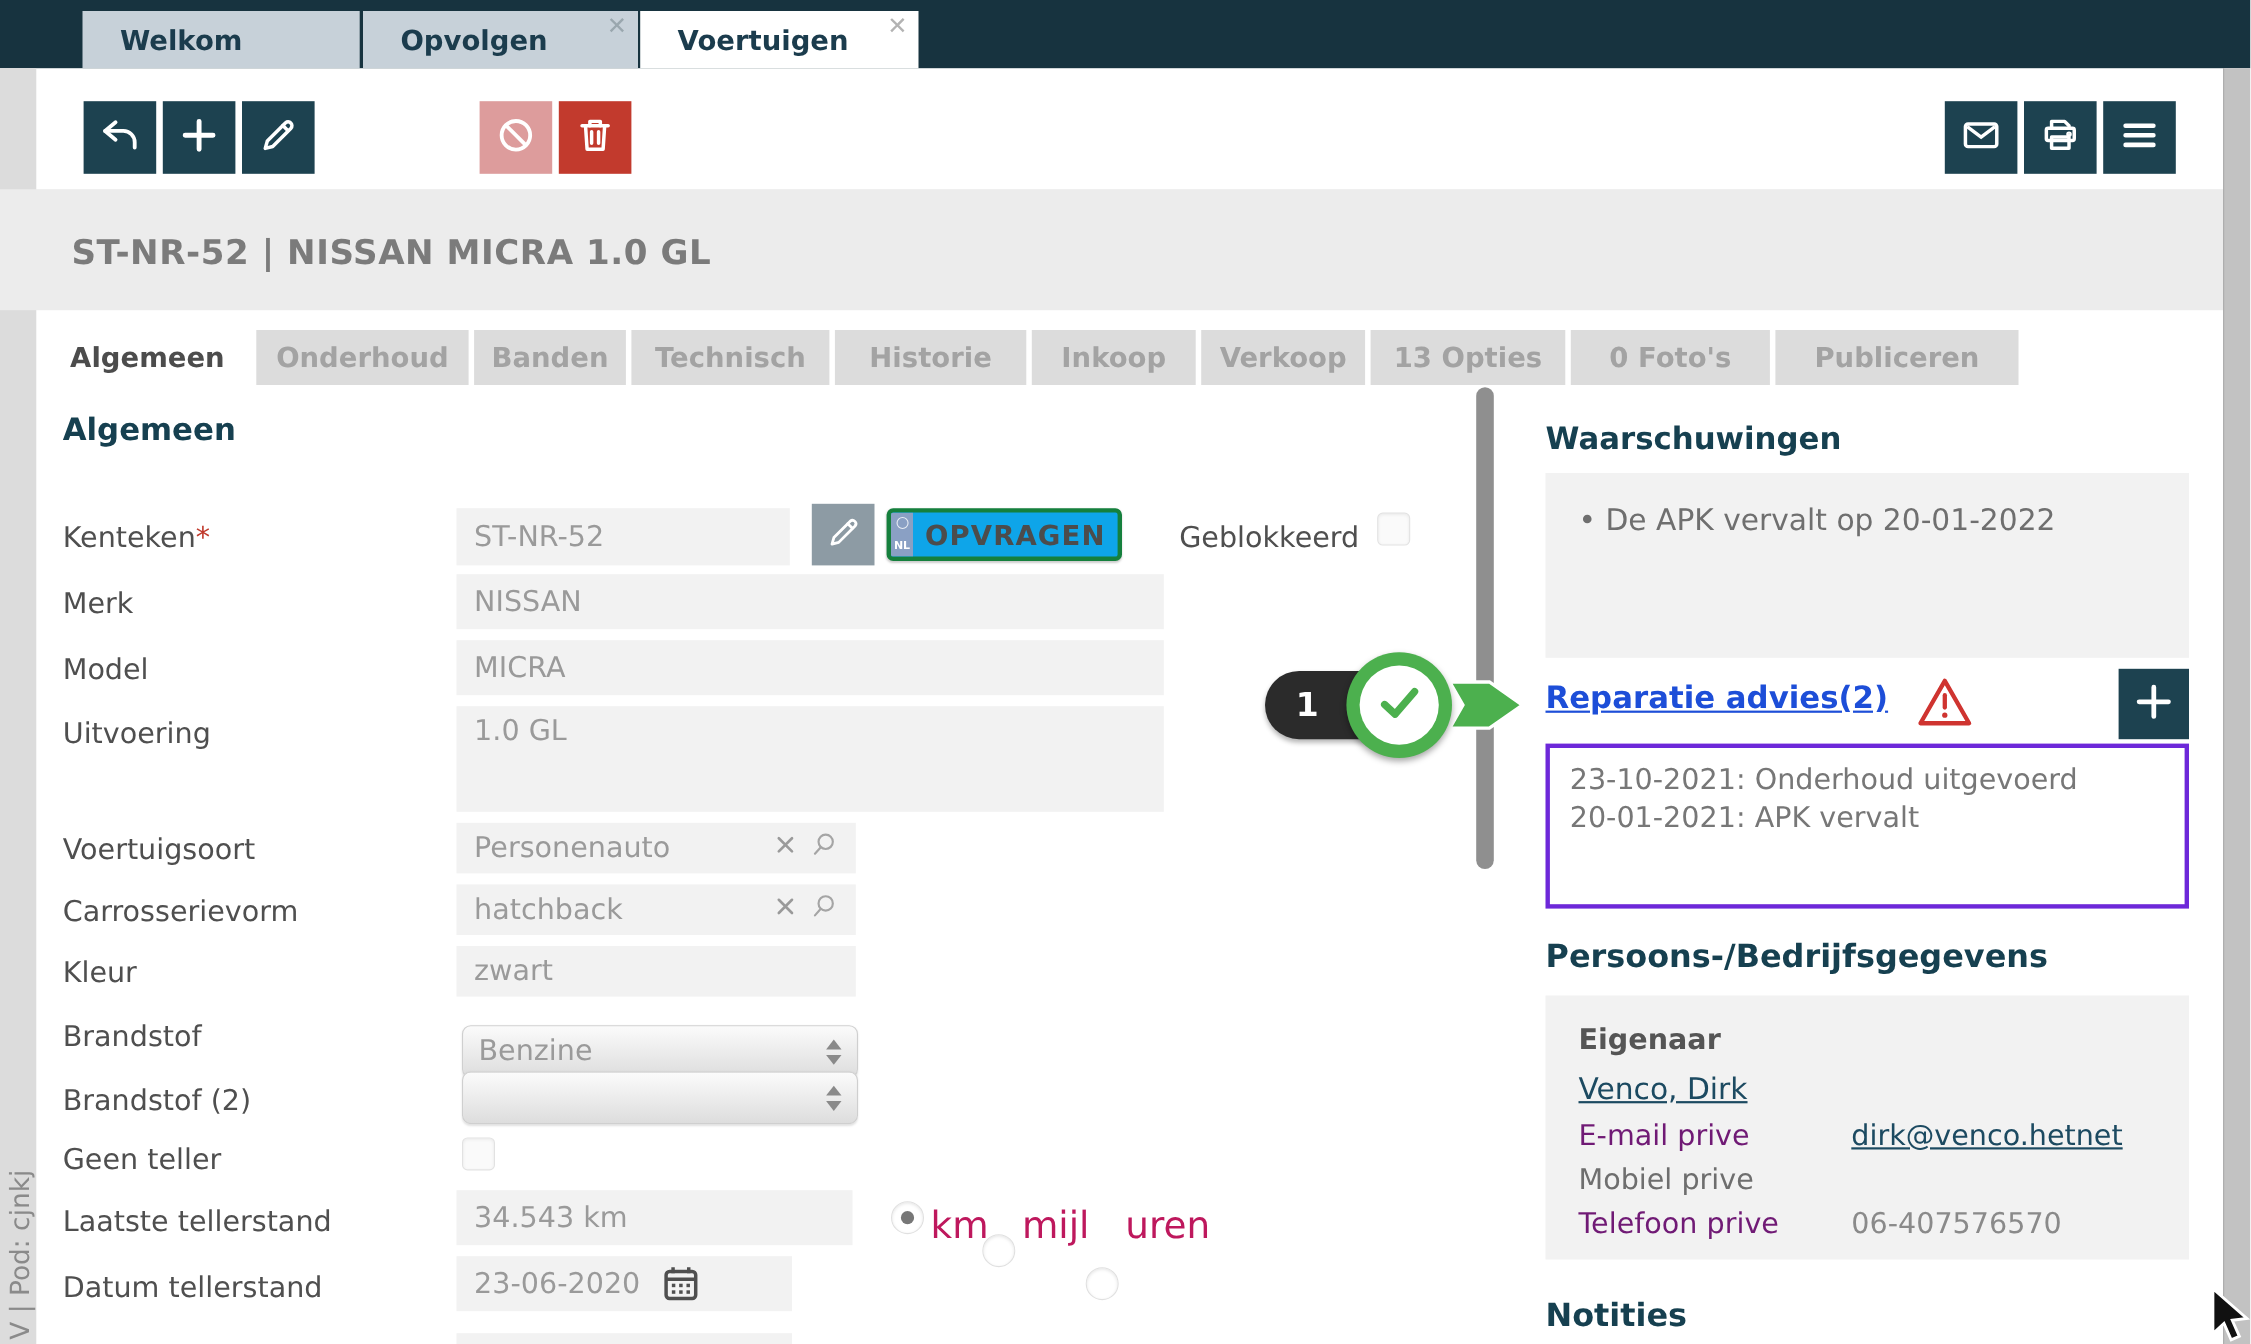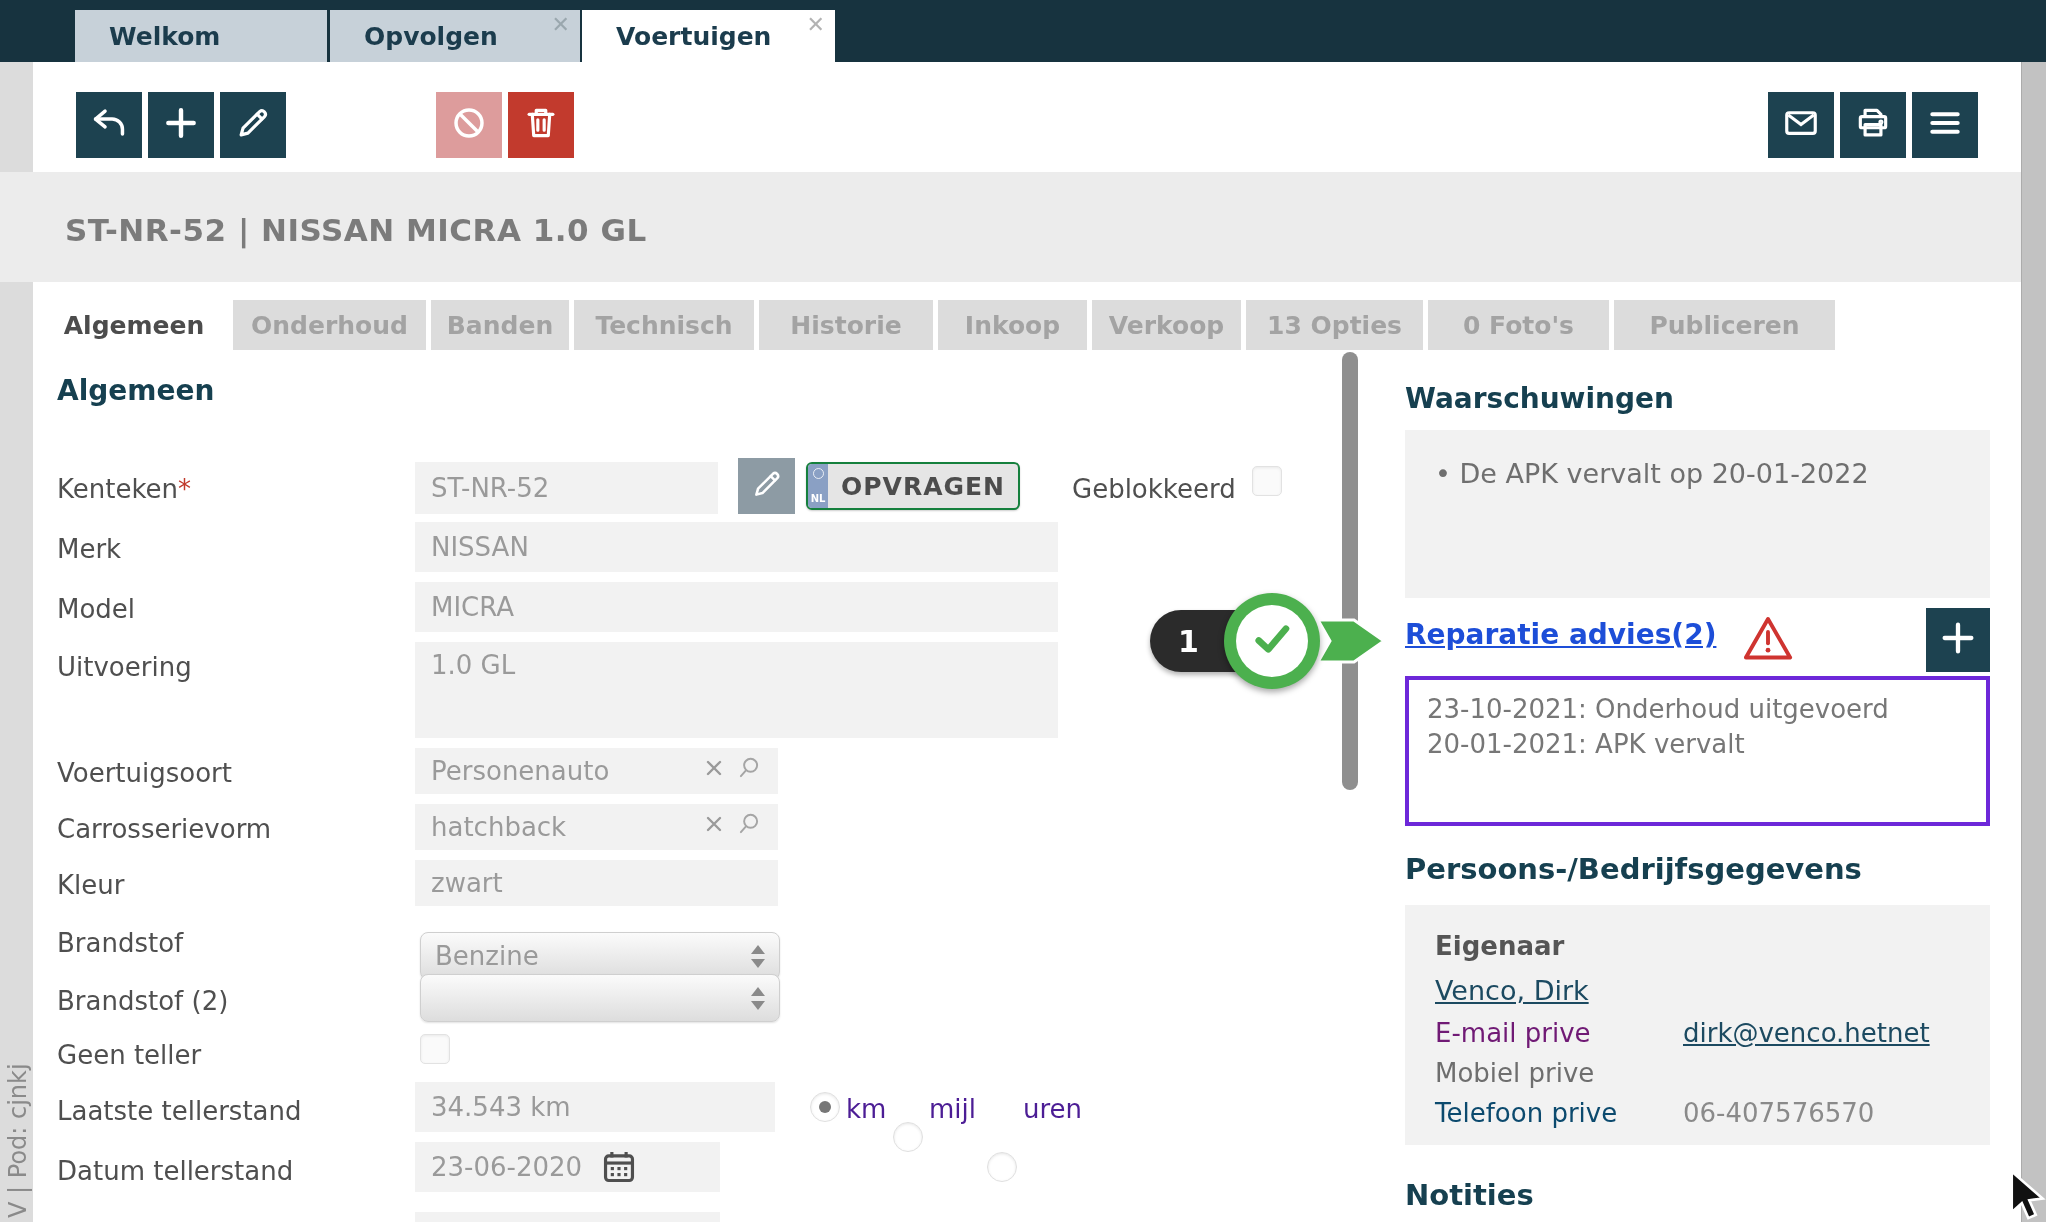--- a/index.html
+++ b/index.html
@@ -43,25 +43,25 @@
   .tri-up{width:0;height:0;border-left:7px solid transparent;border-right:7px solid transparent;
           border-bottom:9px solid #8a8a8a;}
   .tri-down{width:0;height:0;border-left:7px solid transparent;border-right:7px solid transparent;
             border-top:9px solid #8a8a8a;}
   .checkbox{width:30px;height:30px;background:#fafafa;border:1px solid #e2e2e2;border-radius:5px;
             box-shadow:inset 0 1px 3px rgba(0,0,0,.07);box-sizing:border-box;}
   .radio{width:30px;height:30px;border-radius:50%;background:#ffffff;border:1px solid #e0e0e0;
          box-shadow:inset 0 1px 3px rgba(0,0,0,.1);box-sizing:border-box;position:relative;}
   .radio.checked::after{content:"";position:absolute;left:8px;top:8px;width:12px;height:12px;
          border-radius:50%;background:#777777;}
-  .rlabel{font-size:26px;color:#4c1d95;}
+  .rlabel{font-size:34px;color:#be185d;}
   .pencilbtn{left:738px;top:458px;width:57px;height:56px;background:#8d9ba4;display:flex;
              align-items:center;justify-content:center;}
   .pencilbtn svg{width:34px;height:34px;}
-  .opvragen{left:806px;top:462px;width:214px;height:48px;background:#e5e5e5;border:2px solid #15803d;
+  .opvragen{left:806px;top:462px;width:214px;height:48px;background:#0ea5e9;border:4px solid #15803d;
             border-radius:6px;box-sizing:border-box;display:flex;align-items:stretch;overflow:hidden;
             box-shadow:0 1px 2px rgba(0,0,0,.2);}
   .nlband{width:20px;background:#8aa0c4;display:flex;flex-direction:column;align-items:center;
           justify-content:space-between;padding:4px 0;box-sizing:border-box;}
   .nlring{width:9px;height:9px;border:1px solid #ffffff;border-radius:50%;opacity:.8;}
   .nltext{color:#ffffff;font-size:10px;font-weight:bold;}
   .opvtext{flex:1;display:flex;align-items:center;justify-content:center;font-size:25px;
            font-weight:bold;color:#4c4c4c;letter-spacing:1px;}
   
   .graybox{background:#f2f2f2;box-sizing:border-box;}
@@ -384,21 +384,21 @@
     <div style="margin-top:14px;font-size:27px;"><span class="link">Venco, Dirk</span></div>
     <div style="margin-top:12px;display:flex;font-size:26px;">
       <div style="width:248px;color:#701a75;">E-mail prive</div>
       <div><span class="link">dirk@venco.hetnet</span></div>
     </div>
     <div style="margin-top:10px;display:flex;font-size:26px;">
       <div style="width:248px;color:#6e6e6e;">Mobiel prive</div>
       <div style="color:#8a8a8a;"></div>
     </div>
     <div style="margin-top:10px;display:flex;font-size:26px;">
-      <div style="width:248px;color:#0c4a6e;">Telefoon prive</div>
+      <div style="width:248px;color:#701a75;">Telefoon prive</div>
       <div style="color:#8a8a8a;">06-407576570</div>
     </div>
   </div>
 
   <div class="abs h1" style="left:1405px;top:1178px;font-size:29px;">Notities</div>
 
   <div class="abs scrollbar"></div>
 
   <div class="abs" style="left:2008px;top:1170px;">
     <svg width="40" height="52" viewBox="0 0 24 32">

